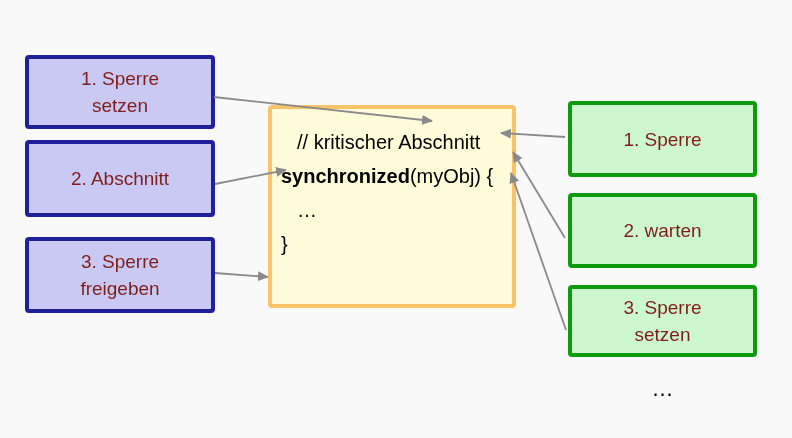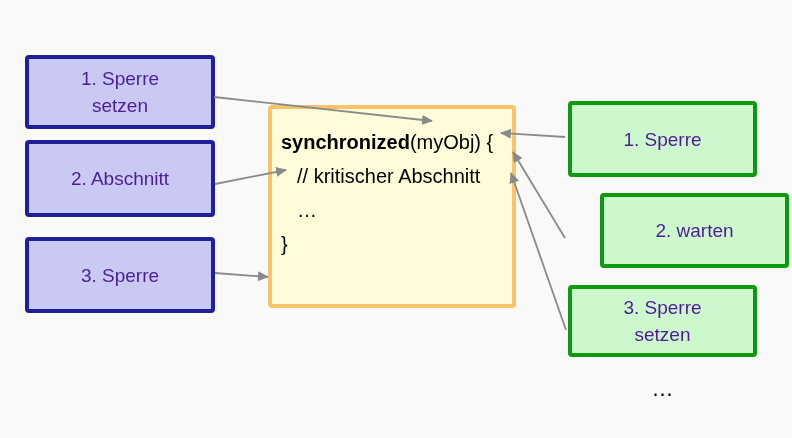--- a/index.html
+++ b/index.html
@@ -1,21 +1,21 @@
 <!DOCTYPE html>
 <html><head>
 <meta charset="utf-8">
 <style>
   html,body{margin:0;padding:0;}
   body{font-family:"Liberation Sans",sans-serif;background:#f9f9f9;}
   .canvas{position:relative;width:792px;height:438px;background:var(--bg,#f9f9f9);overflow:hidden;}
 
   .box{position:absolute;box-sizing:border-box;display:flex;flex-direction:column;
        justify-content:center;align-items:center;border-radius:4px;
-       font-size:19px;line-height:27px;color:#4c1d95;text-align:center;}
+       font-size:19px;line-height:27px;color:#7f1d1d;text-align:center;}
   .left-box{left:25px;width:190px;background:var(--left-fill);border:4px solid var(--left-border);}
   .right-box{left:568px;width:189px;background:var(--green-fill);border:4px solid var(--green-border);}
 
   .code{position:absolute;left:268px;top:105px;width:248px;height:203px;box-sizing:border-box;
         background:var(--code-fill);border:4px solid var(--code-border);border-radius:4px;
         padding:16px 0 0 9px;font-size:20px;color:#000;}
   .cline{line-height:34px;white-space:pre;}
   .cline.indent{padding-left:16px;}
   .kw{font-weight:bold;}
 
@@ -31,34 +31,35 @@
 
   <div class="box left-box" style="top:55px;height:74px;">
     <div>1. Sperre</div>
     <div>setzen</div>
   </div>
   <div class="box left-box" style="top:140px;height:77px;">
     <div>2. Abschnitt</div>
   </div>
   <div class="box left-box" style="top:237px;height:76px;">
     <div>3. Sperre</div>
+    <div>freigeben</div>
   </div>
 
   <div class="code">
+    <div class="cline indent">// kritischer Abschnitt</div>
     <div class="cline"><span class="kw">synchronized</span><span>(myObj) {</span></div>
-    <div class="cline indent">// kritischer Abschnitt</div>
     <div class="cline indent">…</div>
     <div class="cline"></div>
     <div class="cline">}</div>
   </div>
 
   <div class="box right-box" style="top:101px;height:76px;">
     <div>1. Sperre</div>
   </div>
-  <div class="box right-box" style="top:193px;height:75px;margin-left:32px;">
+  <div class="box right-box" style="top:193px;height:75px;">
     <div>2. warten</div>
   </div>
   <div class="box right-box" style="top:285px;height:72px;">
     <div>3. Sperre</div>
     <div>setzen</div>
   </div>
 
   <div class="bottom-ellipsis">…</div>
 
   <svg class="arrows" id="arrows" width="792" height="438" viewBox="0 0 792 438">

